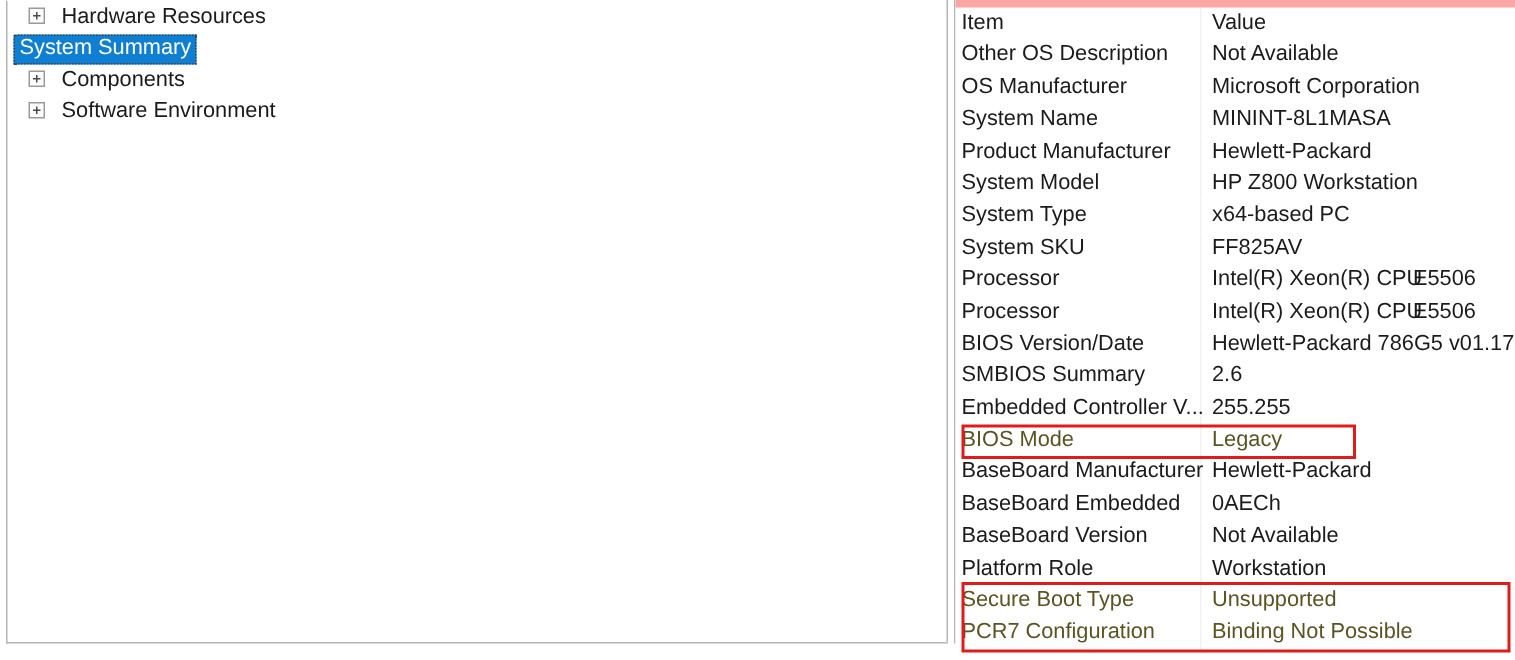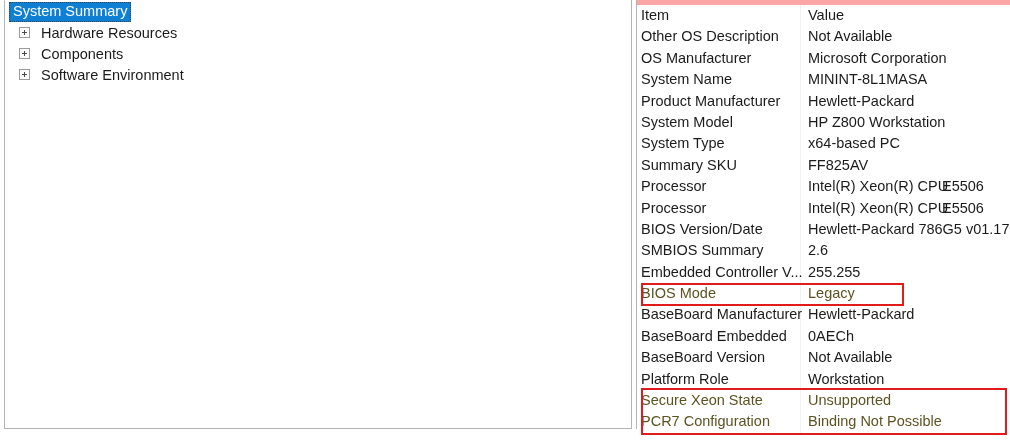--- a/index.html
+++ b/index.html
@@ -195,27 +195,27 @@
     height: 47px;
   }
 </style>
 </head>
 <body>
 
 <div id="app">
 
   <div id="tree-panel">
 
-    <div class="tree-row root">
-      <span class="tree-label-selected">System Summary</span>
-    </div>
-
     <div class="tree-row">
       <span class="expander"></span>
       <span class="tree-text">Hardware Resources</span>
+    </div>
+
+    <div class="tree-row root">
+      <span class="tree-label-selected">System Summary</span>
     </div>
 
     <div class="tree-row">
       <span class="expander"></span>
       <span class="tree-text">Components</span>
     </div>
 
     <div class="tree-row">
       <span class="expander"></span>
       <span class="tree-text">Software Environment</span>
@@ -262,21 +262,21 @@
           <div class="cell item">System Model</div>
           <div class="cell value">HP Z800 Workstation</div>
         </div>
         <div class="list-row">
           <div class="colsep"></div>
           <div class="cell item">System Type</div>
           <div class="cell value">x64-based PC</div>
         </div>
         <div class="list-row">
           <div class="colsep"></div>
-          <div class="cell item">Summary SKU</div>
+          <div class="cell item">System SKU</div>
           <div class="cell value">FF825AV</div>
         </div>
         <div class="list-row">
           <div class="colsep"></div>
           <div class="cell item">Processor</div>
           <div class="cell value">Intel(R) Xeon(R) CPU</div>
           <div class="cell value-extra">E5506</div>
         </div>
         <div class="list-row">
           <div class="colsep"></div>
@@ -319,21 +319,21 @@
           <div class="cell item">BaseBoard Version</div>
           <div class="cell value">Not Available</div>
         </div>
         <div class="list-row">
           <div class="colsep"></div>
           <div class="cell item">Platform Role</div>
           <div class="cell value">Workstation</div>
         </div>
         <div class="list-row row-highlighted">
           <div class="colsep"></div>
-          <div class="cell item">Secure Xeon State</div>
+          <div class="cell item">Secure Boot Type</div>
           <div class="cell value">Unsupported</div>
         </div>
         <div class="list-row row-highlighted">
           <div class="colsep"></div>
           <div class="cell item">PCR7 Configuration</div>
           <div class="cell value">Binding Not Possible</div>
         </div>
       </div>
 
   </div>

